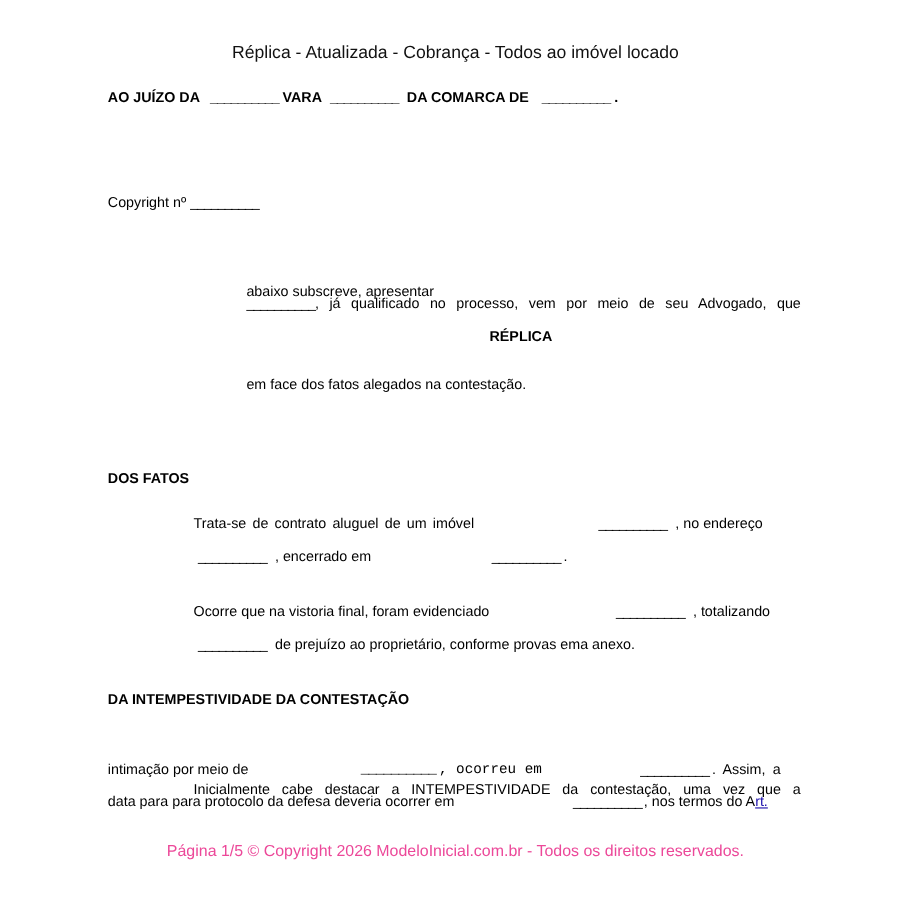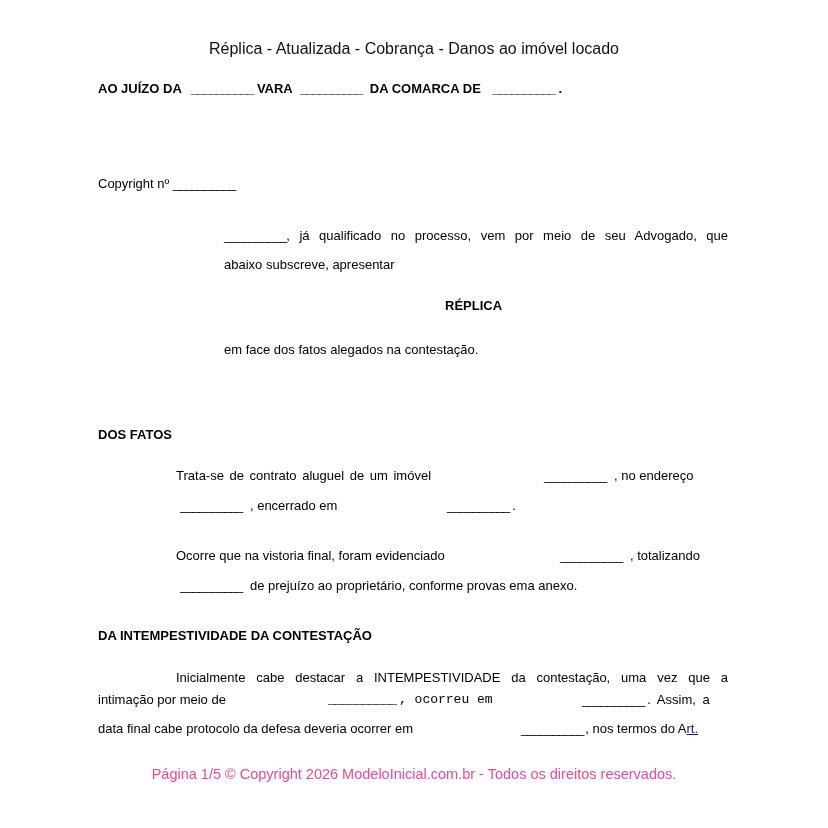--- a/index.html
+++ b/index.html
@@ -38,28 +38,29 @@
       color: #ec4899;
     }
     .link {
       color: #1a0dab;
       text-decoration: underline;
     }
     .just {
       text-align: justify;
       text-align-last: justify;
       white-space: normal;
+      margin-top: 40px;
     }
   </style>
 </head>
 <body>
 
 <div>
 
-  <div class="abs title">Réplica - Atualizada - Cobrança - Danos ao imóvel locado</div>
+  <div class="abs title">Réplica - Atualizada - Cobrança - Todos ao imóvel locado</div>
 
   <div class="abs doc bold" style="left:98px; top:81px;">
     <span>AO JUÍZO DA</span>
     <span style="margin-left:6px;" class="blank">__________</span>
     <span>VARA</span>
     <span style="margin-left:4px;" class="blank">__________</span>
     <span style="margin-left:4px;">DA COMARCA DE</span>
     <span style="margin-left:8px;" class="blank">__________</span>
     <span>.</span>
   </div>
@@ -116,20 +117,20 @@
   </div>
 
   <div class="abs doc" style="left:98px; top:692px;">intimação por meio de</div>
   <div class="abs doc" style="left:328px; top:692px;font-family:Liberation Mono, monospace;">
     <span class="blank">__________</span><span style="margin-left:3px;">, ocorreu em</span>
   </div>
   <div class="abs doc" style="left:582px; top:692px;">
     <span class="blank">__________</span><span style="margin-left:3px; word-spacing:3px;">. Assim, a</span>
   </div>
 
-  <div class="abs doc" style="left:98px; top:721px;">data final cabe protocolo da defesa deveria ocorrer em</div>
+  <div class="abs doc" style="left:98px; top:721px;">data para para protocolo da defesa deveria ocorrer em</div>
   <div class="abs doc" style="left:521px; top:721px;">
     <span class="blank">__________</span><span style="margin-left:2px;">, nos termos do A</span><span class="link">rt.</span>
   </div>
 
   <div class="abs footer">Página 1/5 © Copyright 2026 ModeloInicial.com.br - Todos os direitos reservados.</div>
 
 </div>
 
 </body></html>

